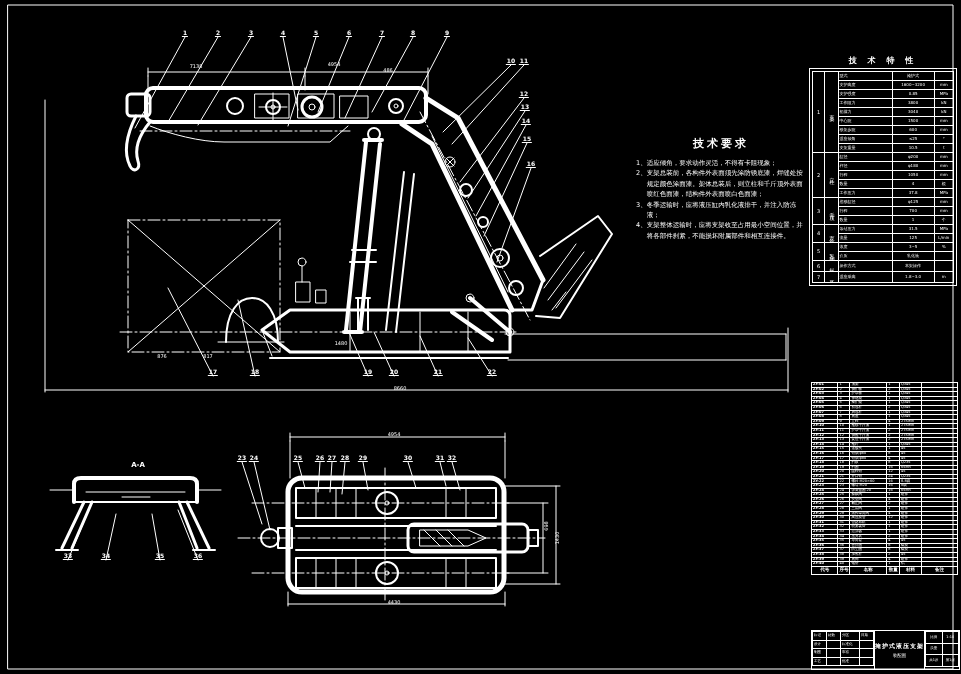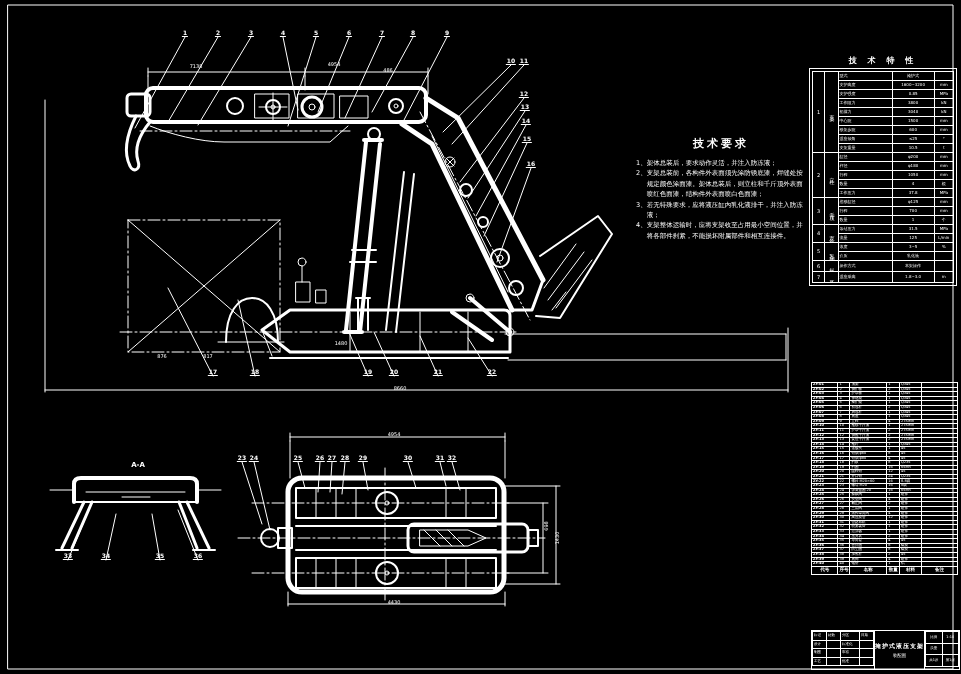--- a/index.html
+++ b/index.html
@@ -192,29 +192,29 @@
           <line x1="198" y1="560" x2="178" y2="510"></line>
         </g>
     </g>
   </svg>
 
   <div class="techreq">
     <div class="tr-title">技术要求</div>
     <div id="tr-items">
         <div class="tr-item">
           <span class="no">1、</span>
-          <span class="tx">架体总装后，要求动作灵活，并注入防冻液；</span>
+          <span class="tx">适应倾角，要求动作灵活，不得有卡阻现象；</span>
         </div>
         <div class="tr-item">
           <span class="no">2、</span>
           <span class="tx">支架总装前，各构件外表面须先涂防锈底漆，焊缝处按规定颜色涂面漆。架体总装后，则立柱和千斤顶外表面喷红色面漆，结构件外表面喷白色面漆；</span>
         </div>
         <div class="tr-item">
           <span class="no">3、</span>
-          <span class="tx">若无特殊要求，应将液压缸内乳化液排干，并注入防冻液；</span>
+          <span class="tx">冬季运输时，应将液压缸内乳化液排干，并注入防冻液；</span>
         </div>
         <div class="tr-item">
           <span class="no">4、</span>
           <span class="tx">支架整体运输时，应将支架收至占用最小空间位置，并将各部件刹紧，不能损坏附属部件和相互连接件。</span>
         </div>
       </div>
   </div>
 
   <div class="spec">
     <div class="spec-title">技 术 特 性</div>

